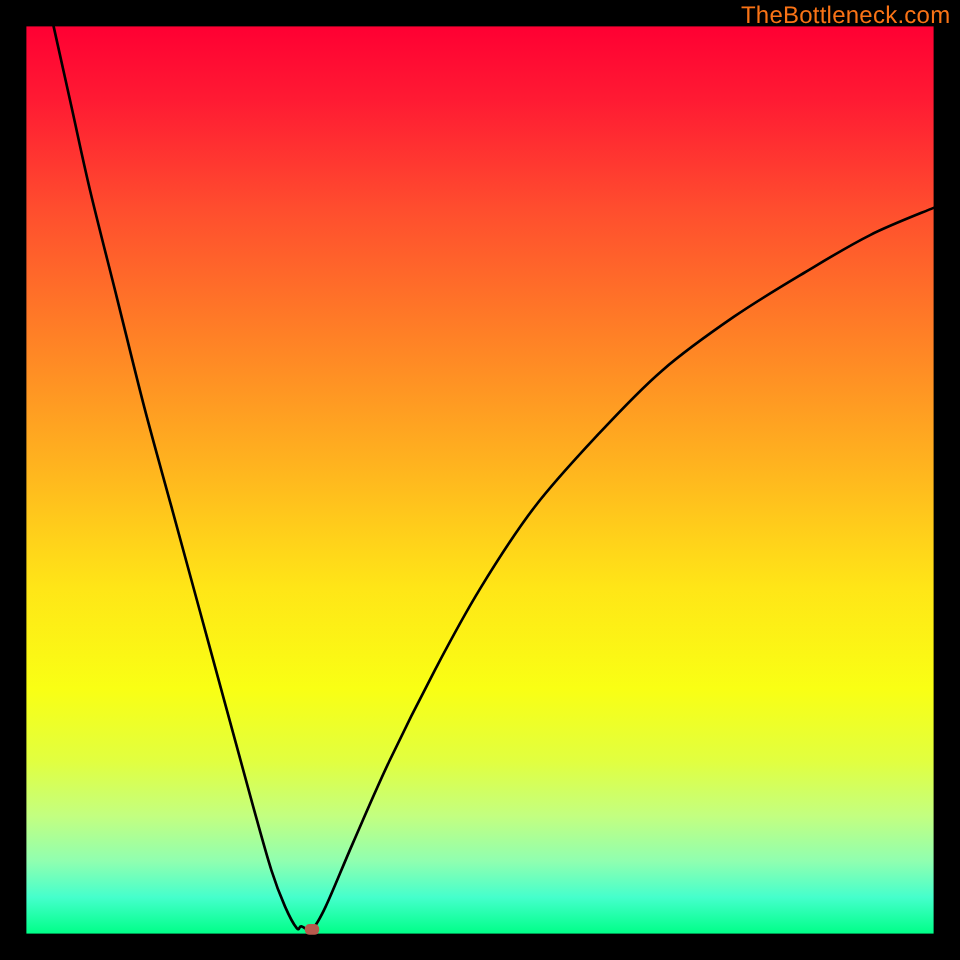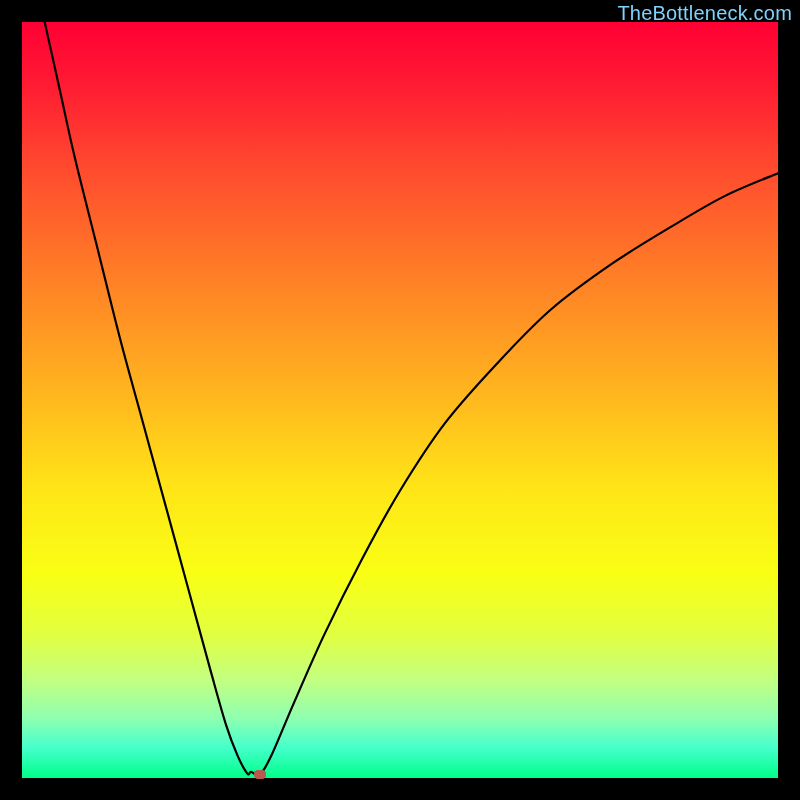--- a/index.html
+++ b/index.html
@@ -29,21 +29,21 @@
       #90ffb0 92%,
       #45ffcc 96%,
       #00ff88 100%);
   }
   .watermark {
     position: absolute;
     top: 2px;
     right: 8px;
     font-family: Arial, Helvetica, sans-serif;
     font-size: 20px;
-    color: #7dd3fc;
+    color: #f97316;
     font-weight: 500;
     letter-spacing: 0.2px;
   }
   svg.curve {
     position: absolute;
     left: 22px;
     top: 22px;
     width: 756px;
     height: 756px;
     overflow: visible;

